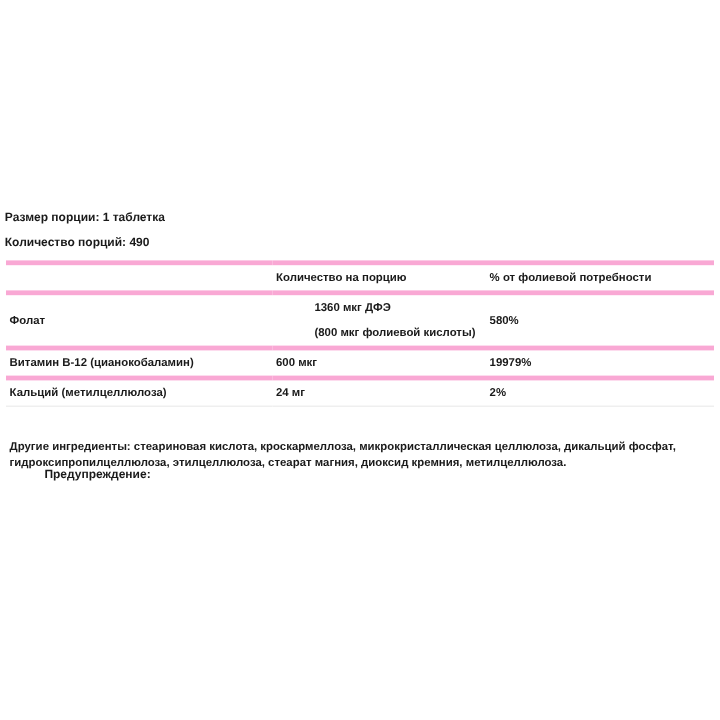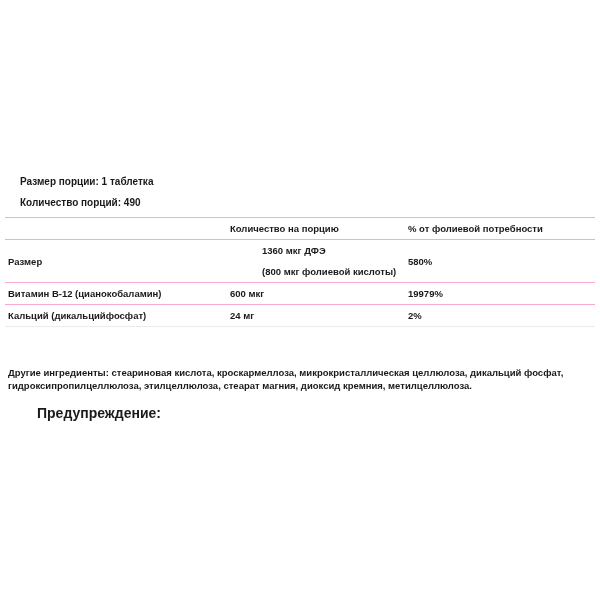--- a/index.html
+++ b/index.html
@@ -1,56 +1,56 @@
 <!DOCTYPE html>
 <html><head>
 <meta charset="utf-8">
 <style>
   html, body { margin:0; padding:0; background:#ffffff; }
   body { width:600px; height:600px; position:relative; overflow:hidden;
          font-family:"Liberation Sans", sans-serif; color:#1a1a1a; font-weight:bold; font-size:10px; }
-  .line { position:absolute; left:20px; white-space:nowrap; }
+  .line { position:absolute; left:4px; white-space:nowrap; }
   table.facts { position:absolute; left:5px; top:217px; width:590px; border-collapse:collapse; table-layout:fixed; }
-  table.facts td { border-top:1px solid #f9a8d4; padding:0 0 0 3px; vertical-align:middle; height:21px; font-size:9.5px; }
+  table.facts td { border-top:4px solid #f9a8d4; padding:0 0 0 3px; vertical-align:middle; height:21px; font-size:9.5px; }
   table.facts tr:last-child td { border-bottom:1px solid #ececec; }
   td.c1 { width:219px; }
   td.c2 { width:175px; }
   .sub { display:block; line-height:21px;margin-left:32px; }
   tr.folate td { height:41px; }
   .other { position:absolute; left:8px; top:366px; width:580px; line-height:13px; font-size:9.5px; }
-  .warn { position:absolute; left:8px; top:405px; font-size:14px;padding-left:29px; }
+  .warn { position:absolute; left:8px; top:390px; font-size:10px;padding-left:29px; }
 </style>
 </head>
 <body>
 
 <div class="line" style="top:176px">Размер порции: 1 таблетка</div>
 <div class="line" style="top:197px">Количество порций: 490</div>
 
 <table class="facts">
   <tbody>
       <tr>
     <td class="c1"></td>
     <td class="c2">Количество на порцию</td>
     <td>% от фолиевой потребности</td>
   </tr>
   <tr class="folate">
-    <td class="c1">Размер</td>
+    <td class="c1">Фолат</td>
     <td class="c2">
       <span class="sub">1360 мкг ДФЭ</span>
       <span class="sub">(800 мкг фолиевой кислоты)</span>
     </td>
     <td>580%</td>
   </tr>
   <tr>
     <td class="c1">Витамин B-12 (цианокобаламин)</td>
     <td class="c2">600 мкг</td>
     <td>19979%</td>
   </tr>
   <tr>
-    <td class="c1">Кальций (дикальцийфосфат)</td>
+    <td class="c1">Кальций (метилцеллюлоза)</td>
     <td class="c2">24 мг</td>
     <td>2%</td>
   </tr>
 </tbody>
   </table>
 
 <div class="other">Другие ингредиенты: стеариновая кислота, кроскармеллоза, микрокристаллическая целлюлоза, дикальций фосфат, гидроксипропилцеллюлоза, этилцеллюлоза, стеарат магния, диоксид кремния, метилцеллюлоза.</div>
 <div class="warn">Предупреждение:</div>
 
 </body></html>

